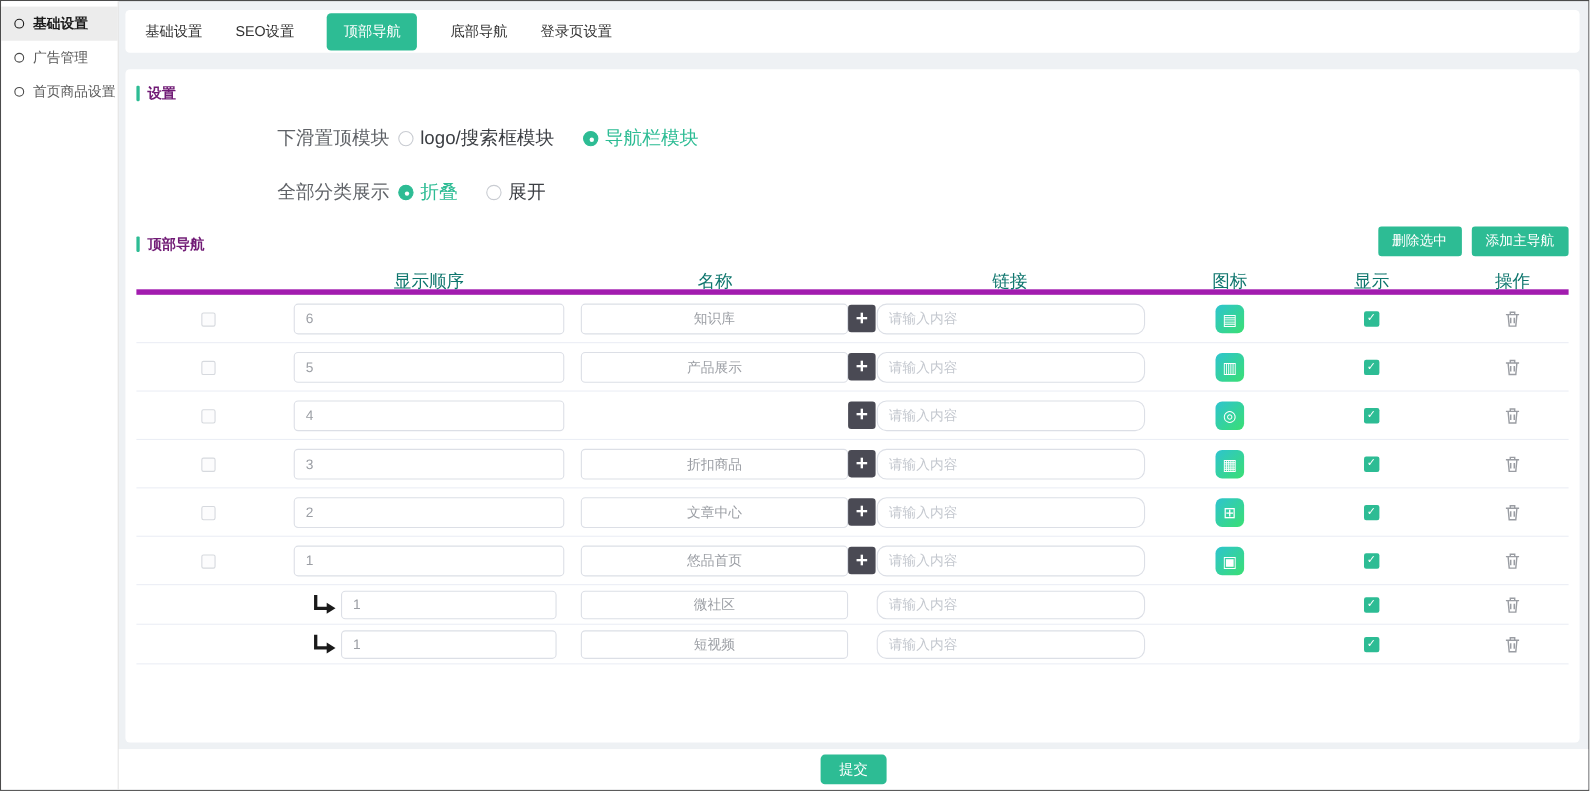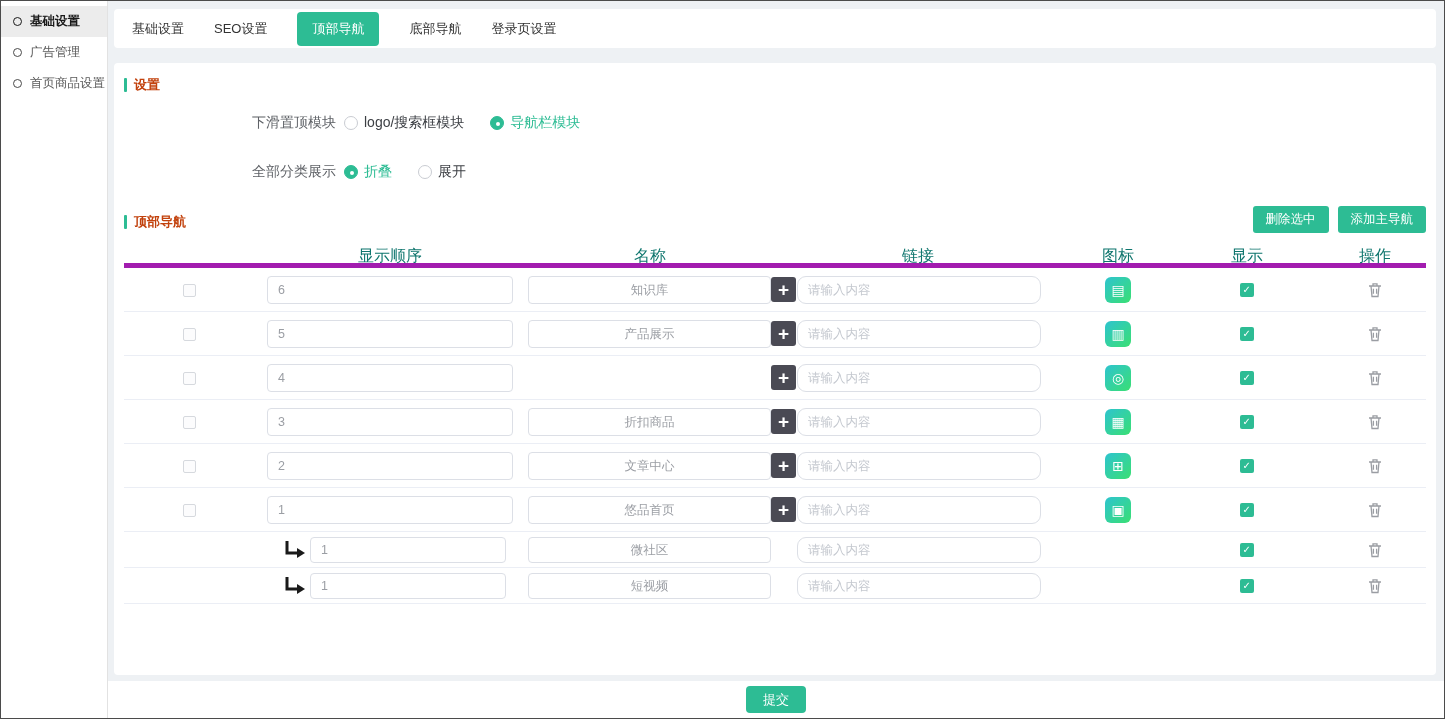--- a/index.html
+++ b/index.html
@@ -15,26 +15,26 @@
 
   
   .main-col { flex:1; display:flex; flex-direction:column; padding:8px 8px 0 6px; min-width:0; }
 
   .tabbar { height:39px; background:#fff; border-radius:4px; display:flex; align-items:center; padding-left:18px; gap:30px; flex:0 0 39px; }
   .tab { font-size:13px; color:#333; cursor:pointer; white-space:nowrap; }
   .tab.active { background:var(--accent); color:#fff; padding:8px 15px; border-radius:4px; }
 
   .panel { margin-top:15px; background:#fff; border-radius:4px; flex:1; position:relative; min-height:0; }
 
-  .sec-header { position:absolute; left:10px; display:flex; align-items:center; gap:7px; font-size:13px; font-weight:bold; color:#c2410c; }
+  .sec-header { position:absolute; left:10px; display:flex; align-items:center; gap:7px; font-size:13px; font-weight:bold; color:#701a75; }
   .sec-header .bar { width:3px; height:14px; background:var(--accent); border-radius:1px; }
   .sec-settings { top:13px; }
   .sec-nav { top:150px; }
 
-  .form-row { position:absolute; left:138px; display:flex; align-items:center; font-size:14px; color:#5f6267; }
+  .form-row { position:absolute; left:138px; display:flex; align-items:center; font-size:17px; color:#5f6267; }
   .form-row.r1 { top:51px; }
   .form-row.r2 { top:100px; }
   .form-row .flabel { margin-right:8px; }
   .radio-opt { display:flex; align-items:center; gap:6px; margin-right:26px; cursor:pointer; color:#3c3f44; }
   .radio { width:14px; height:14px; border-radius:50%; border:1px solid #c9ccd2; background:#fff; position:relative; flex:0 0 14px; }
   .radio.sel { background:var(--accent); border-color:var(--accent); }
   .radio.sel::after { content:""; position:absolute; left:5px; top:5px; width:4px; height:4px; border-radius:50%; background:#fff; }
   .radio-opt.sel-label { color:var(--accent); }
 
   .head-btns { position:absolute; top:143px; right:10px; display:flex; gap:9px; }

